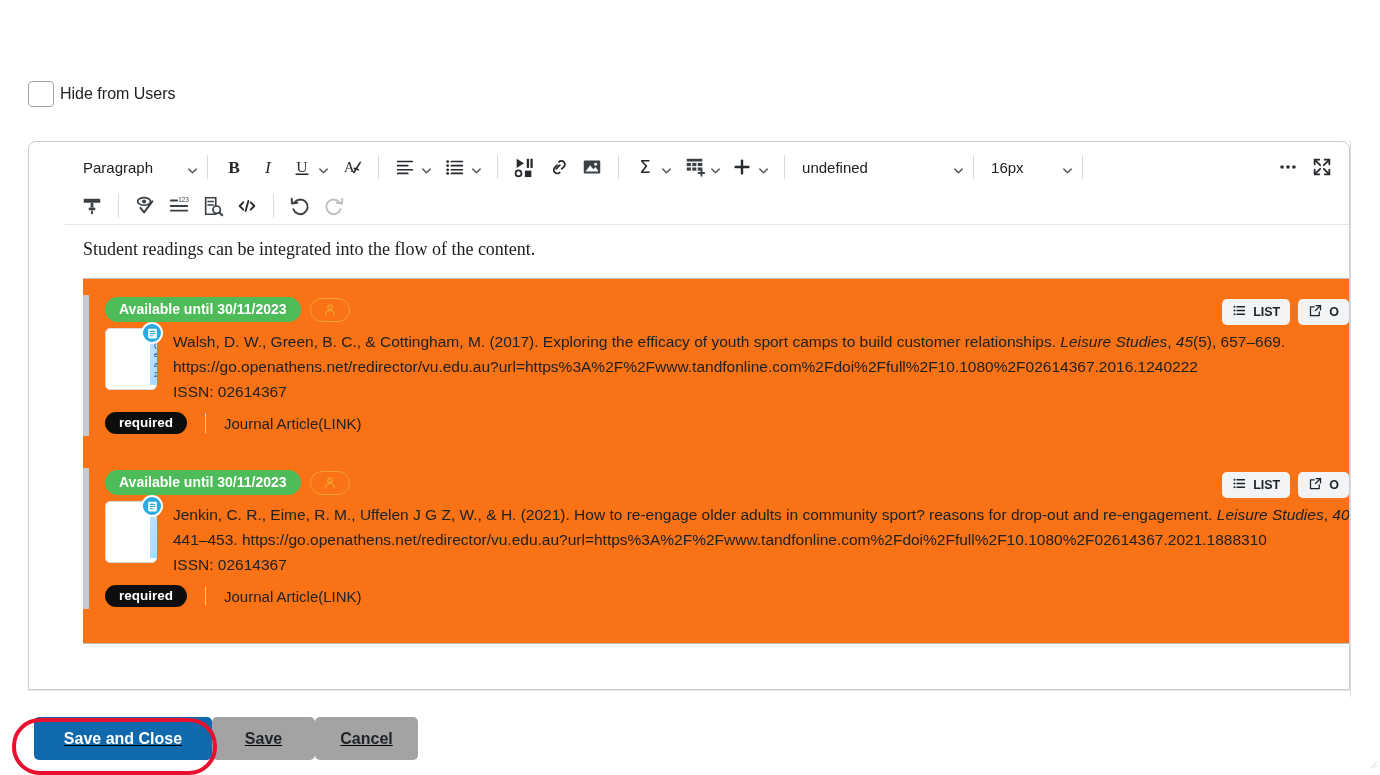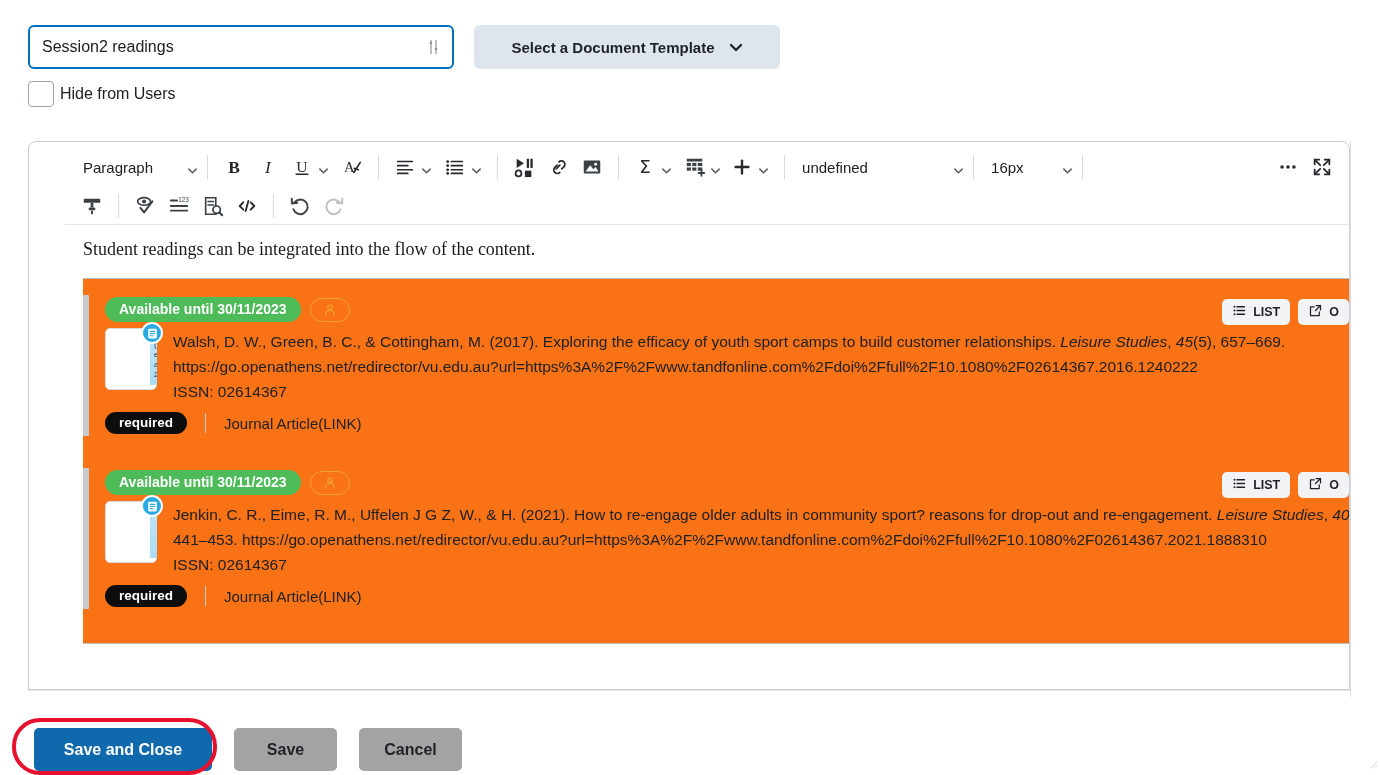--- a/index.html
+++ b/index.html
@@ -137,57 +137,34 @@
   
   .footer {
     position:absolute; left:0; top:697px; width:1380px; height: 78px; background:#fff;
   }
   .btn {
     height: 43px; border:none; border-radius: 5px; font-size: 16px; font-weight: bold;
     cursor: pointer; padding: 0 22px;
   }
   .btn-primary { background:#1169ad; color:#fff; min-width: 178px; }
   .btn-sec { background:#a3a3a3; color:#1f2328; min-width: 103px; }
-  .footer .row { position:absolute; left:34px; top: 31px; display:flex; gap: 22px; align-items:center; }
+  .footer .row { position:absolute; left:34px; top: 20px; display:flex; align-items:center;text-decoration:underline; }
   .redcircle {
     position:absolute; left: 12px; top: 718px; width: 205px; height: 57px;
     border: 4px solid #e8112d; border-radius: 28px; pointer-events:none;
   }
   .corner { position:absolute; right: 2px; bottom: 2px; opacity:.25; }
   .editor-bottom-line { position:absolute; left:28px; top:690px; width:1322px; height:1px; background:#e3e5e8; }
   .vrule { position:absolute; left: 1350px; top: 141px; width:1px; height: 634px; background:#dcdee1; }
 </style>
 </head>
 <body>
 
 <div class="page">
 
-  <div class="title-row">
-    <div class="title-input">
-      <span class="val" title="Enter a title">Session2 readings</span>
-      <span class="resize-grip">
-        <svg viewBox="0 0 12 18" width="12" height="18">
-            <g stroke="#55595e" stroke-width="1.2">
-              <line x1="3" y1="2" x2="3" y2="16"></line>
-              <line x1="8" y1="2" x2="8" y2="16"></line>
-            </g>
-            <circle cx="3" cy="5" r="1.3" fill="#55595e"></circle>
-            <circle cx="8" cy="11" r="1.3" fill="#55595e"></circle>
-          </svg>
-      </span>
-    </div>
-    <button class="tpl-button">
-      <span>Select a Document Template</span>
-      <span class="chev">
-        <svg viewBox="0 0 14 14" width="14" height="14">
-            <path d="M2 5 L7 10 L12 5" fill="none" stroke="#1f2328" stroke-width="2.4" stroke-linecap="round" stroke-linejoin="round"></path>
-          </svg>
-      </span>
-    </button>
-  </div>
 
   <div class="check-row">
     <div class="checkbox"></div>
     <span class="check-label">Hide from Users</span>
   </div>
 
   <div class="editor">
 
     <div class="tb-row r1">
 

